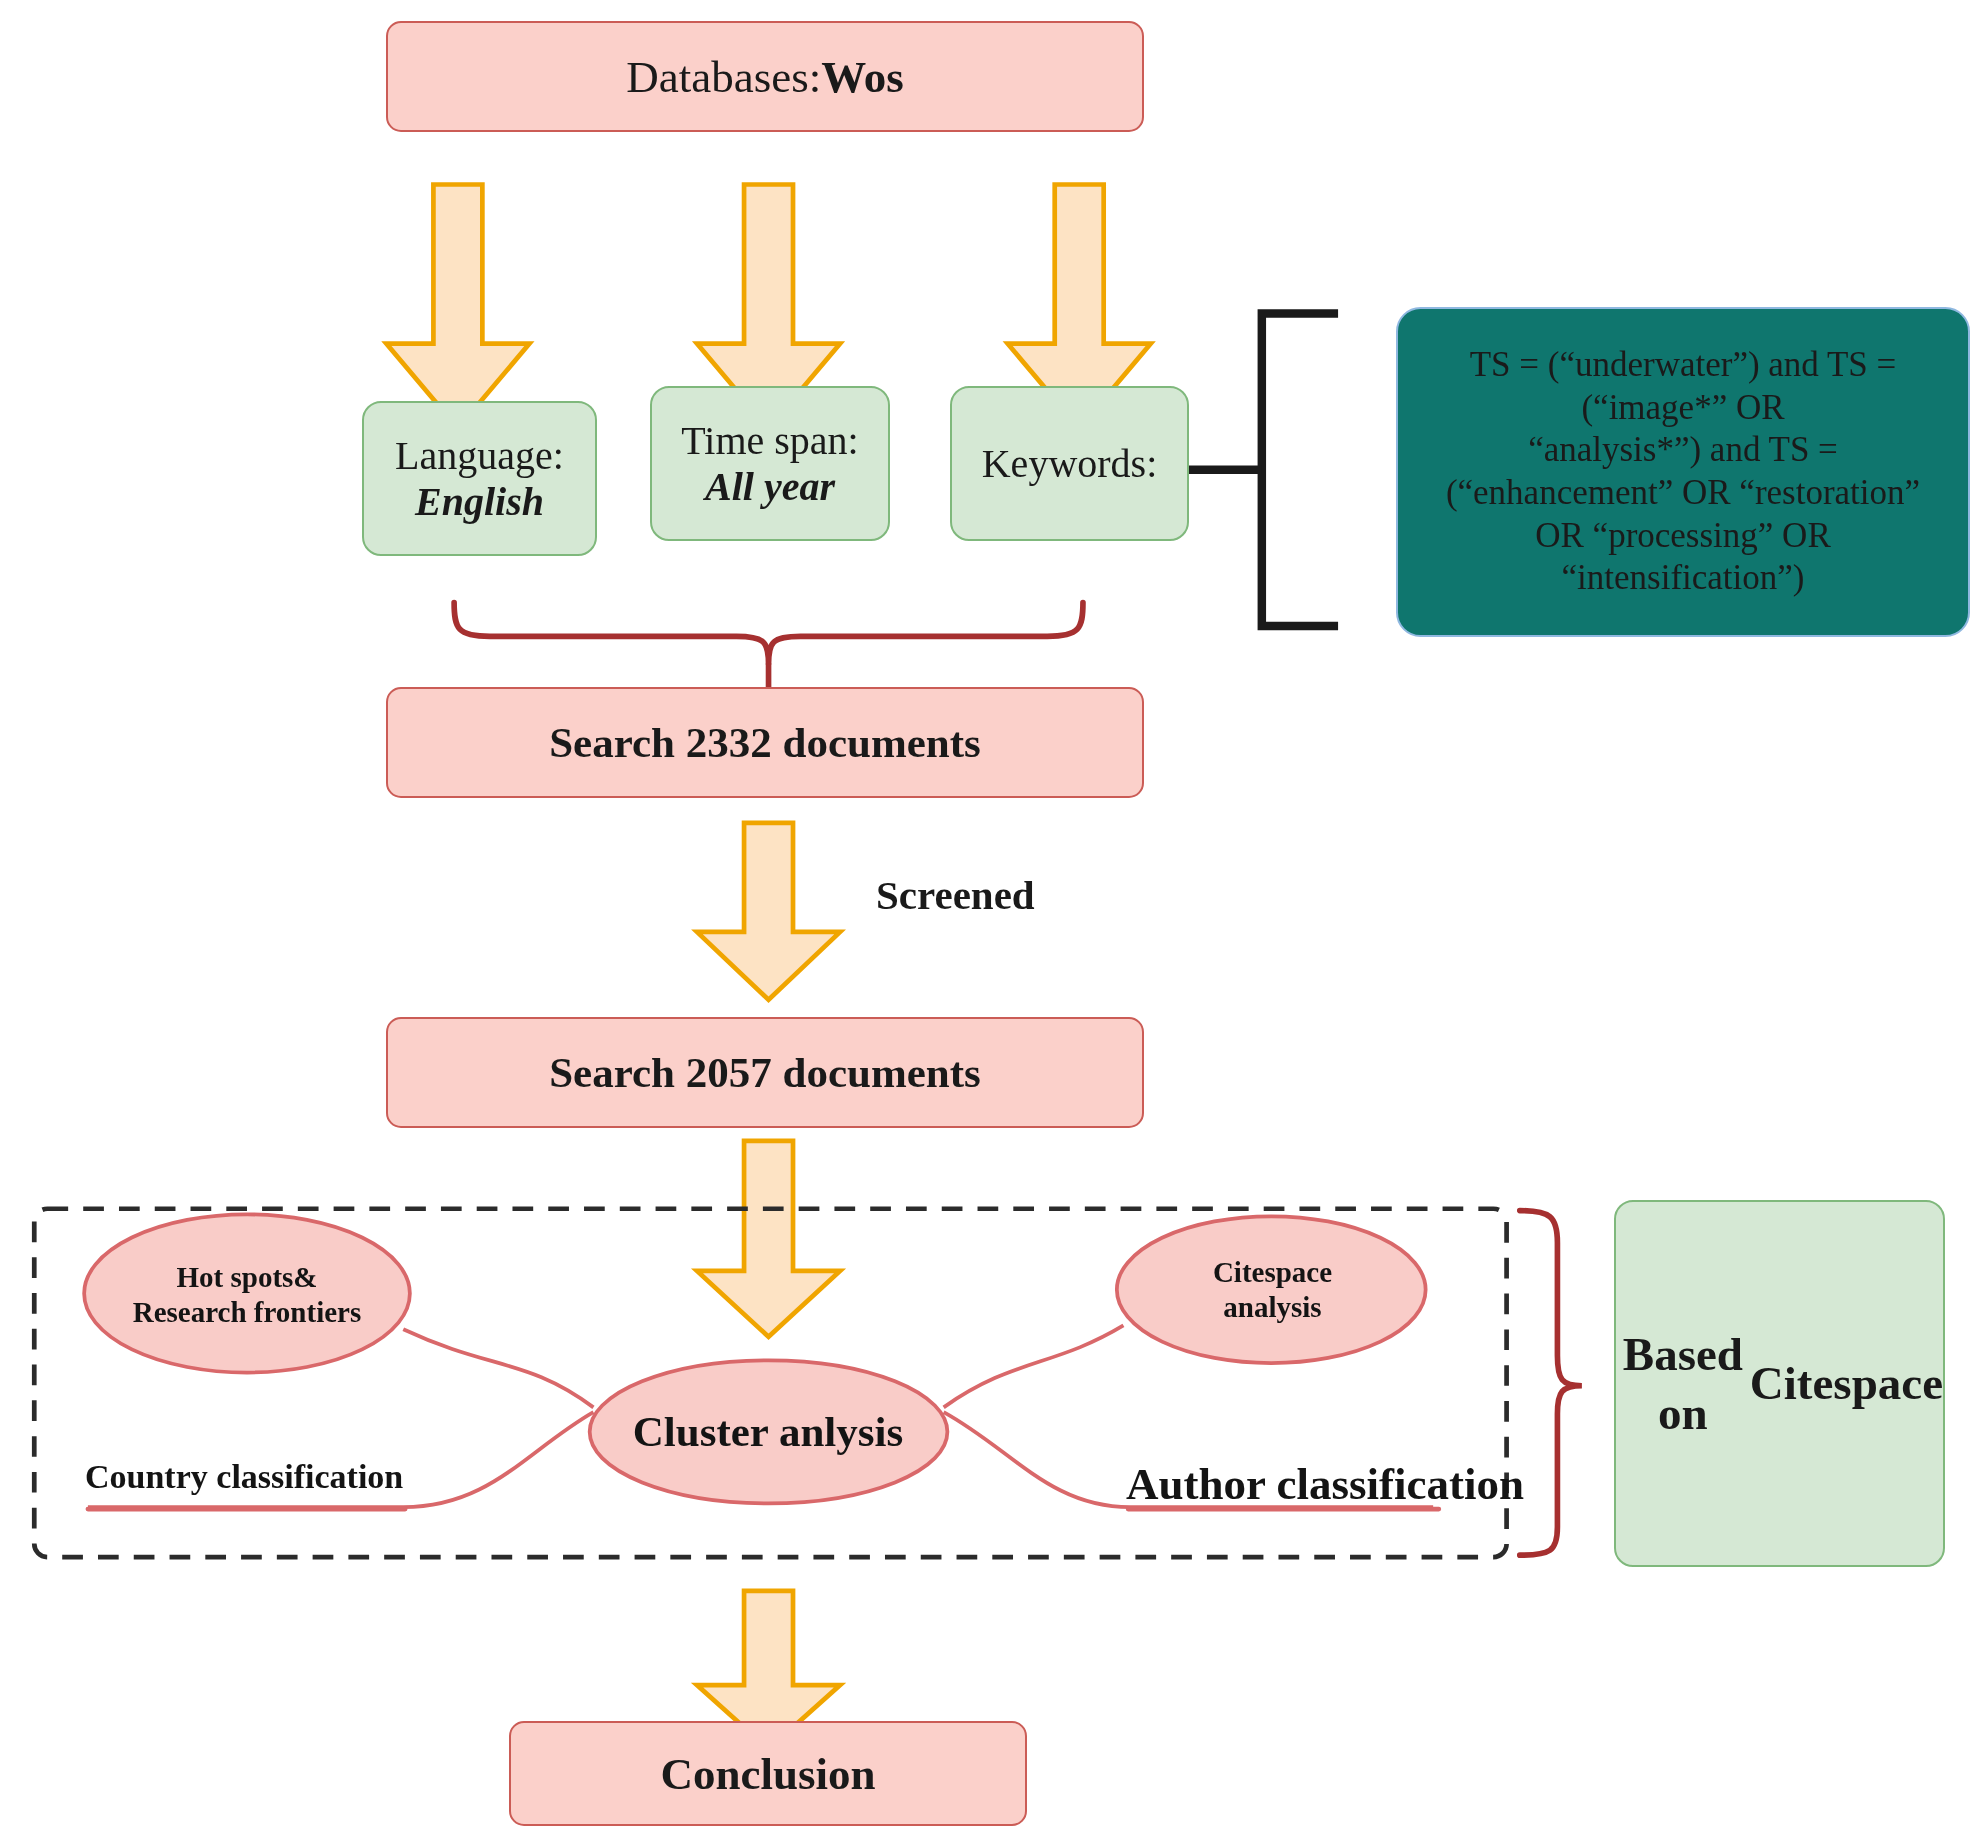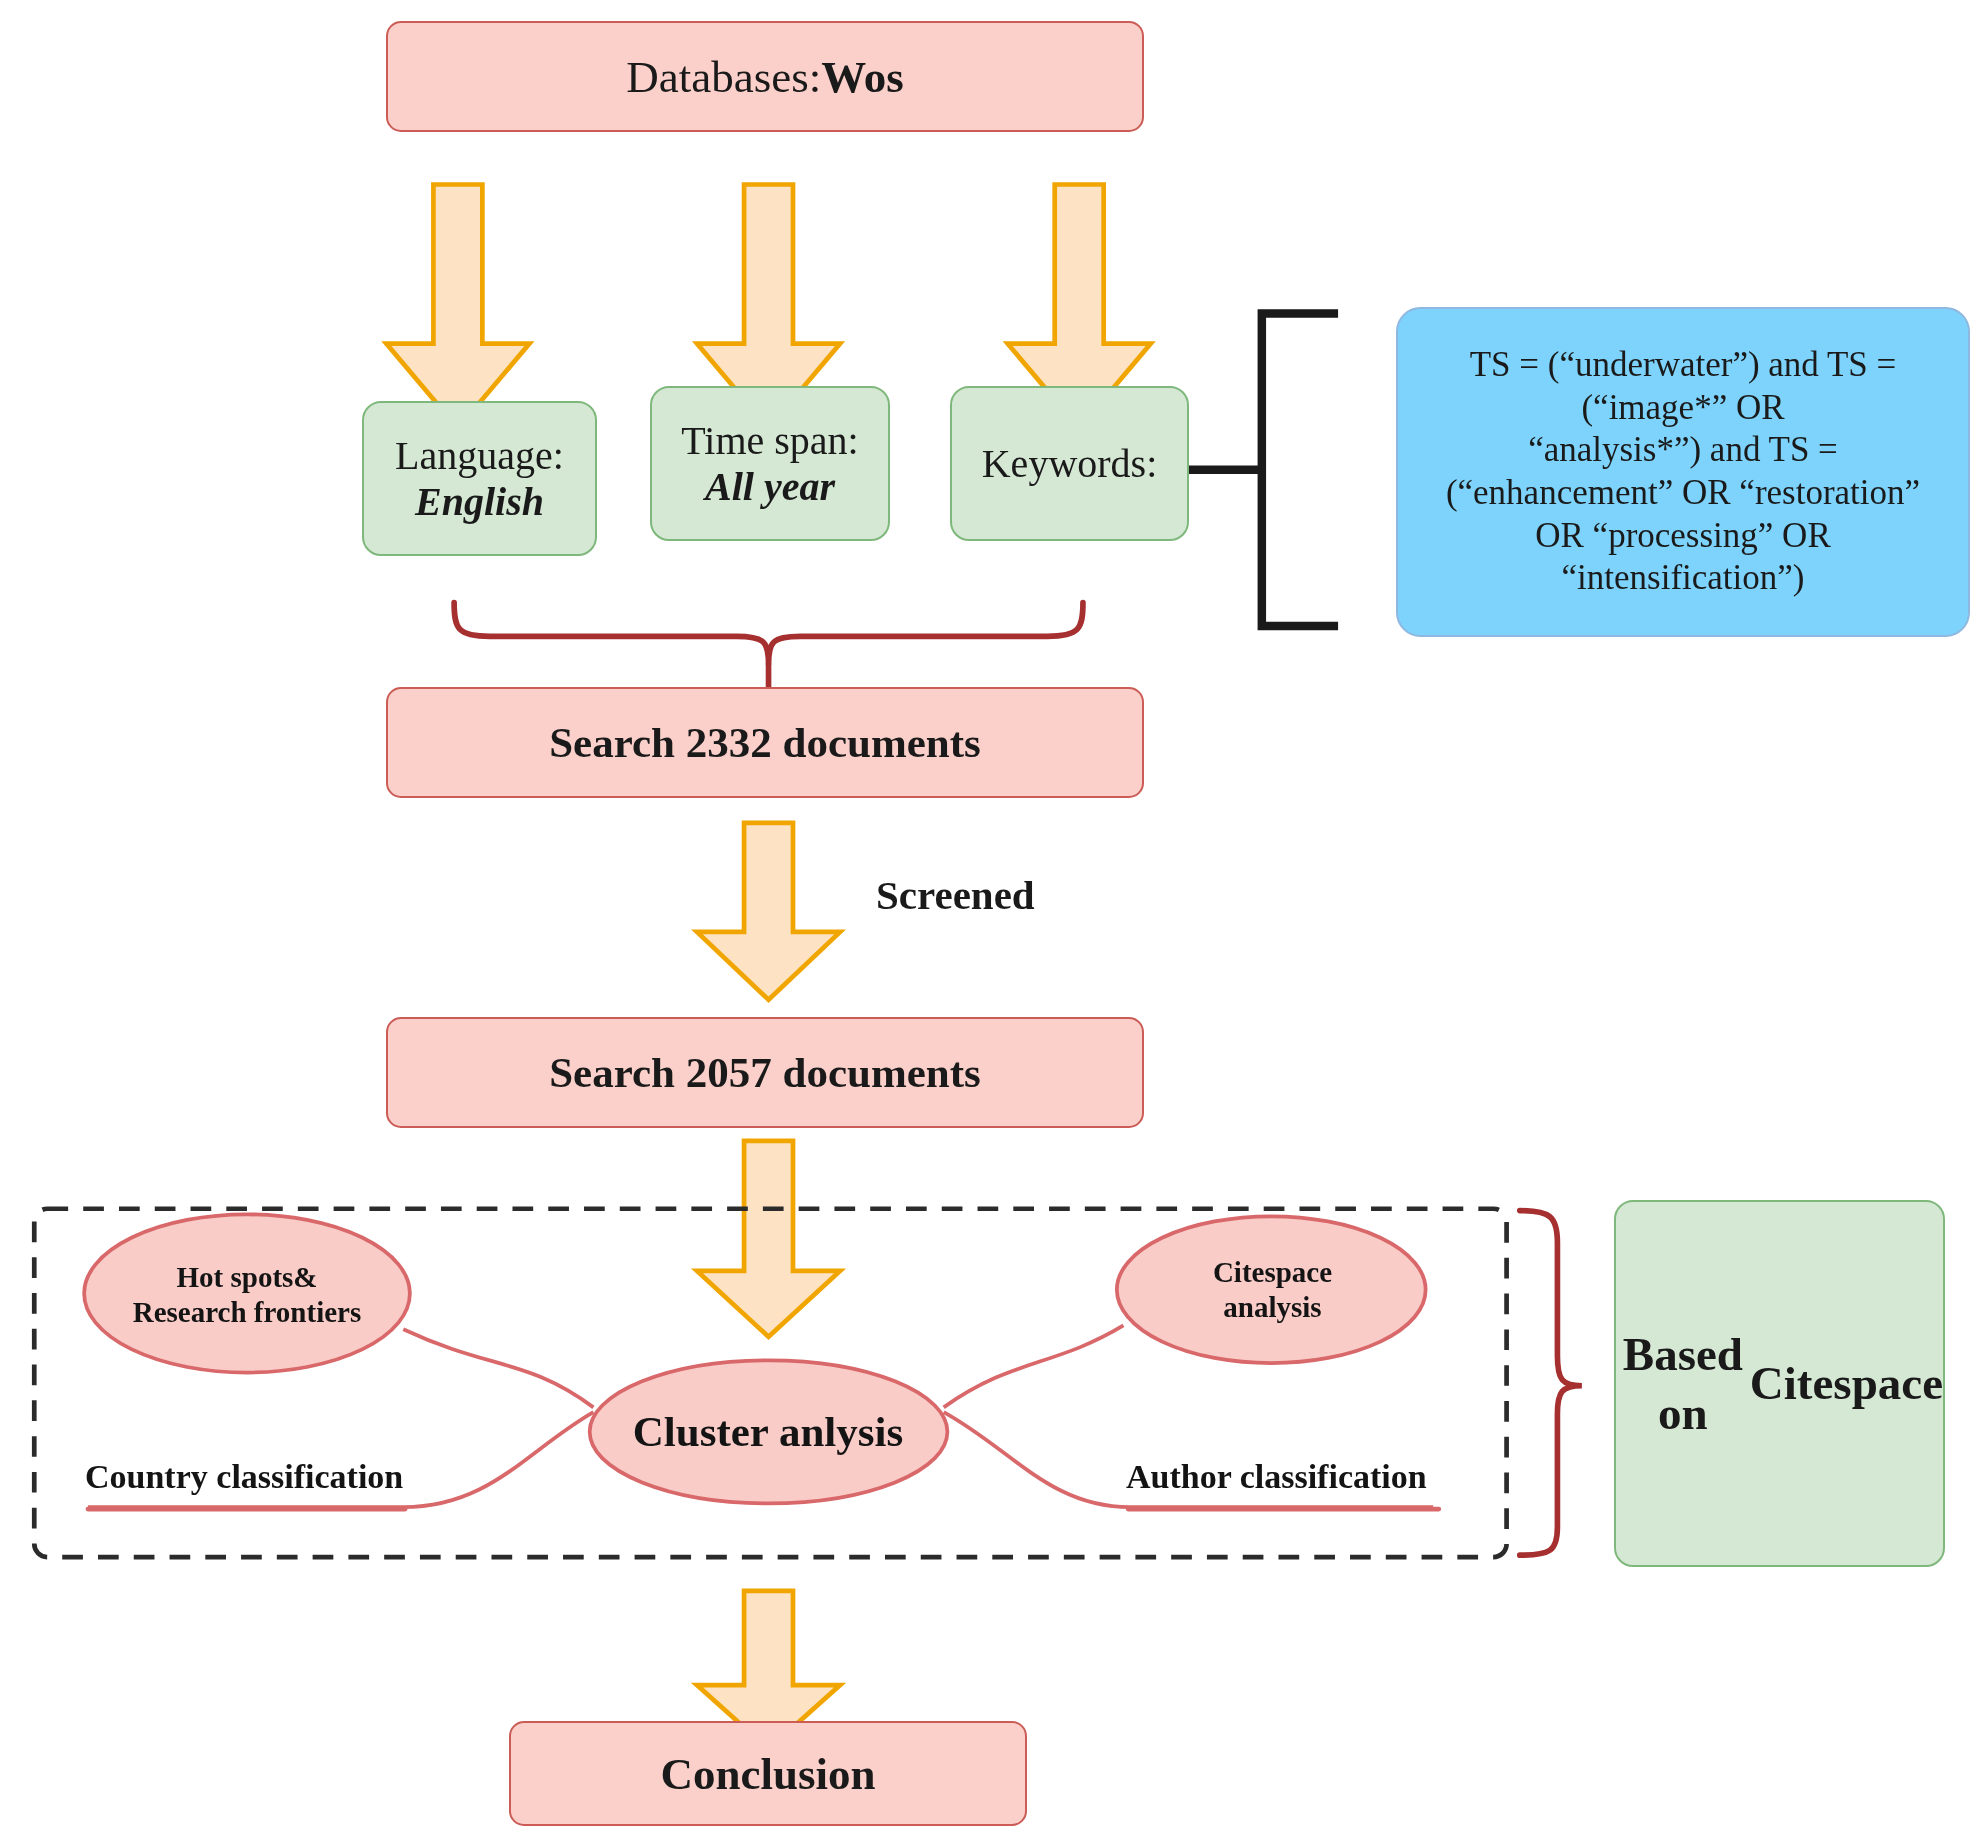--- a/index.html
+++ b/index.html
@@ -11,21 +11,21 @@
   }
   #stage{position:absolute;left:0;top:0;width:1988px;height:1847px;}
   svg.layer{position:absolute;left:0;top:0;width:1988px;height:1847px;}
 
   .node{position:absolute;box-sizing:border-box;display:flex;align-items:center;
         justify-content:center;text-align:center;color:#1a1a1a;}
 
   .pinkbox{background:#FBD0CA;border:2.8px solid #CB5C56;border-radius:15px;
            font-weight:bold;}
   .greenbox{background:#D5E8D4;border:2.8px solid #7FB87C;border-radius:19px;}
-  .bluebox{background:#7dd3fc;border:2.8px solid #8FB8E0;border-radius:24.5px;
+  .bluebox{background:#0f766e;border:2.8px solid #8FB8E0;border-radius:24.5px;
            line-height:1.22;}
 
   .lbl{position:absolute;color:#1a1a1a;text-align:right;}
   .ell-text{position:absolute;display:flex;align-items:center;justify-content:center;
             text-align:center;font-weight:bold;line-height:1.2;color:#141414;}
   .under-lbl{position:absolute;font-weight:bold;color:#141414;white-space:nowrap;}
   .plain{font-weight:normal;}
   .bi{font-weight:bold;font-style:italic;}
 </style>
 </head>
@@ -155,21 +155,21 @@
     <div>
       <span>Citespace</span><br>
       <span>analysis</span>
     </div>
   </div>
 
   <div class="ell-text" style="left:589px;top:1397px;width:358px;font-size:43px;height:70px;">Cluster anlysis</div>
 
   <div class="under-lbl" style="left:85px;top:1458px;font-size:34px;">Country classification</div>
 
-  <div class="under-lbl" style="left:1126px;top:1458px;font-size:34px;">Author classification</div>
+  <div class="under-lbl" style="left:1126px;top:1458px;font-size:45px;">Author classification</div>
 
   <div class="node greenbox" style="left:1614px;top:1200px;width:331px;height:367px;font-size:47px;font-weight:bold;line-height:1.25;">
     <span>Based on</span>
     <span>Citespace</span>
   </div>
 
   <div class="node pinkbox" style="left:509px;top:1721px;width:518px;height:105px;font-size:45px;">Conclusion</div>
 
 </div>
 

